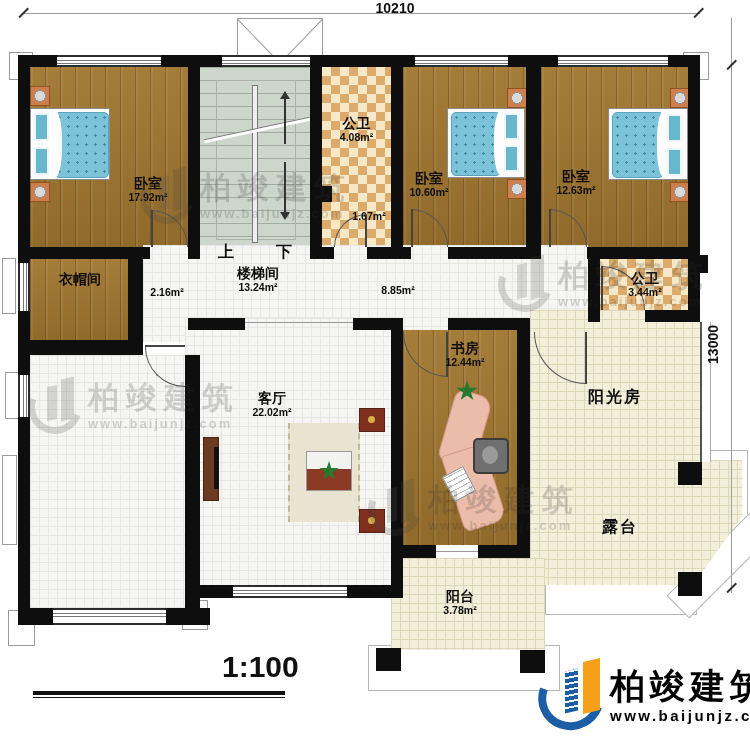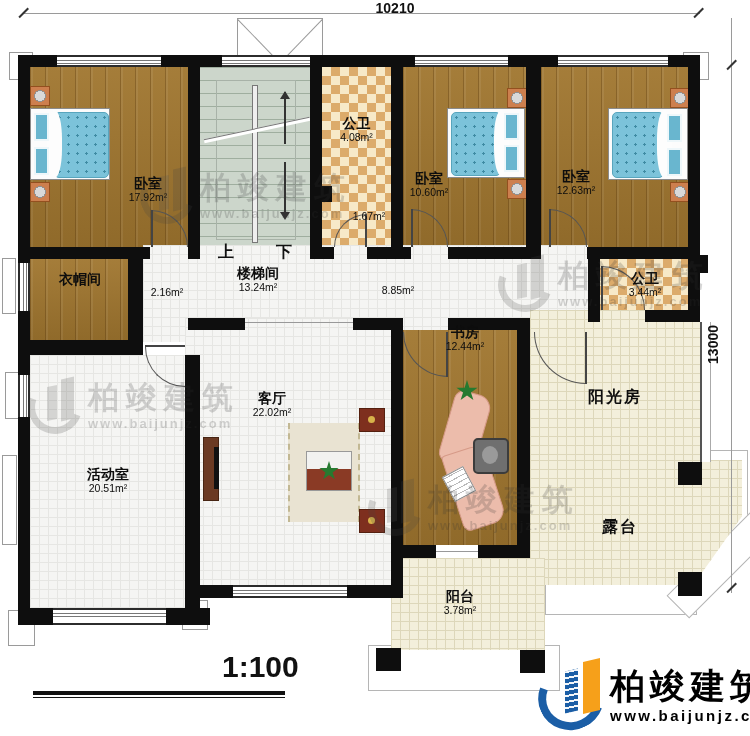--- a/index.html
+++ b/index.html
@@ -58,21 +58,21 @@
   .sink{position:absolute;background:#fdfdfd;border:1px solid #888;border-radius:50%;box-sizing:border-box;}
   .counter{position:absolute;background:#fff;border:1px solid #aaa;box-sizing:border-box;}
   .sofa{position:absolute;background:#efe9da;border:1px solid #9a9488;box-sizing:border-box;}
   .pil{position:absolute;width:11px;height:11px;background:#191919;border:1px solid #4f4f4f;}
   .star{position:absolute;background:#267a30;
         clip-path:polygon(50% 0,61% 35%,98% 35%,68% 57%,79% 91%,50% 70%,21% 91%,32% 57%,2% 35%,39% 35%);}
   
   .rlabel{position:absolute;text-align:center;z-index:50;line-height:1.15;color:#0d0d0d;}
   .rname{font-size:14px;font-weight:700;}
   .rname.big{font-size:16px;letter-spacing:2px;}
-  .rarea{font-size:10.5px;font-weight:400;}
+  .rarea{font-size:10.5px;font-weight:700;}
   .updown{position:absolute;z-index:50;font-size:16px;font-weight:700;}
   
   .dimline{position:absolute;background:#9a9a9a;z-index:45;}
   .tick{position:absolute;width:13px;height:1.5px;background:#333;transform:rotate(-45deg);z-index:46;}
   .dimtext{position:absolute;font-size:14px;font-weight:700;z-index:46;color:#111;}
   
   .outbox{position:absolute;background:#fff;border:1px solid #9a9a9a;z-index:5;box-sizing:border-box;}
   .parapet{position:absolute;background:#fff;border:1px solid #b5b5b5;z-index:2;box-sizing:border-box;}
   
   .wm{position:absolute;display:flex;align-items:center;gap:10px;opacity:.20;z-index:60;pointer-events:none;}
@@ -354,31 +354,27 @@
   <div class="rlabel" style="left:144px;top:286px;width:46px;">
     <div class="rarea">2.16m²</div>
   </div>
   <div class="rlabel" style="left:372px;top:284px;width:52px;">
     <div class="rarea">8.85m²</div>
   </div>
   <div class="rlabel" style="left:613px;top:270px;width:64px;">
     <div class="rname">公卫</div>
     <div class="rarea">3.44m²</div>
   </div>
-  <div class="rlabel" style="left:430px;top:324px;width:70px;">
+  <div class="rlabel" style="left:430px;top:340px;width:70px;">
     <div class="rname">书房</div>
     <div class="rarea">12.44m²</div>
   </div>
   <div class="rlabel" style="left:237px;top:390px;width:70px;">
     <div class="rname">客厅</div>
     <div class="rarea">22.02m²</div>
-  </div>
-  <div class="rlabel" style="left:65px;top:466px;width:86px;">
-    <div class="rname">活动室</div>
-    <div class="rarea">20.51m²</div>
   </div>
   <div class="rlabel" style="left:572px;top:388px;width:86px;">
     <div class="rname big">阳光房</div>
   </div>
   <div class="rlabel" style="left:592px;top:518px;width:56px;">
     <div class="rname big">露台</div>
   </div>
   <div class="rlabel" style="left:432px;top:588px;width:56px;">
     <div class="rname">阳台</div>
     <div class="rarea">3.78m²</div>

